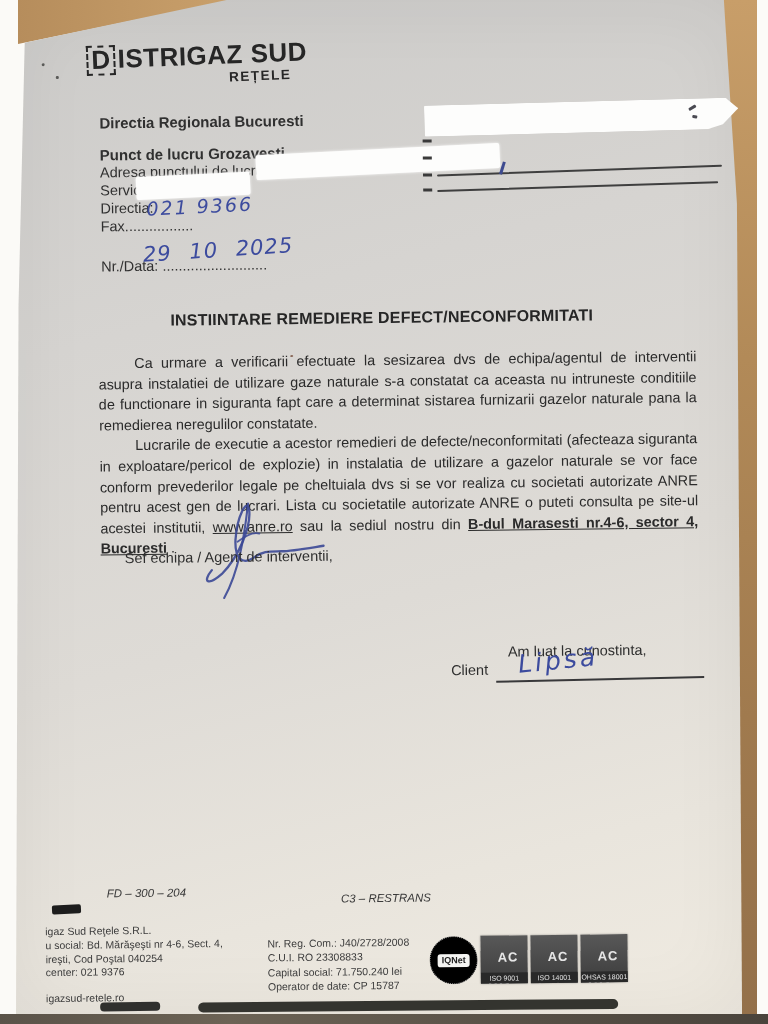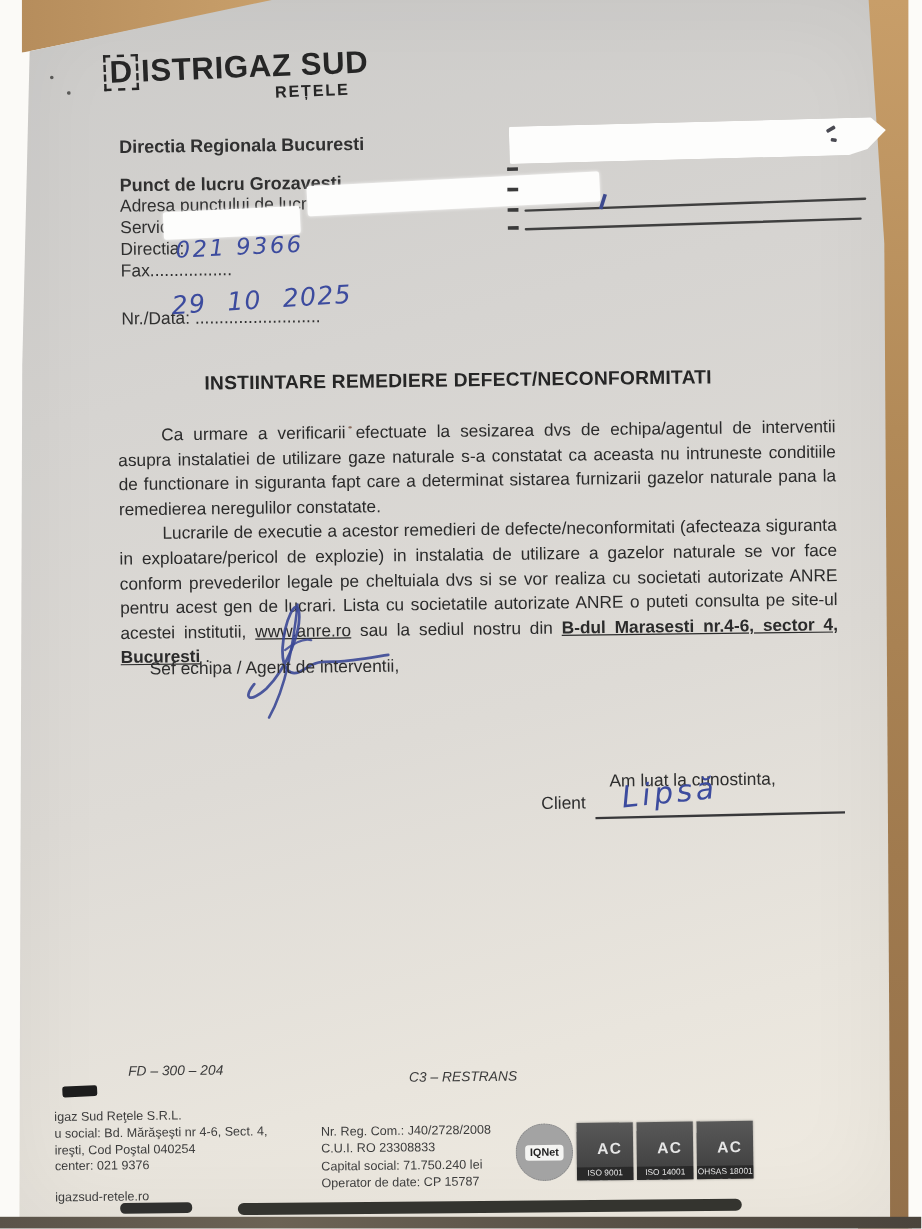--- a/index.html
+++ b/index.html
@@ -70,21 +70,21 @@
 
   
   .form-code{position:absolute;left:102px;top:884px;font-size:11.5px;font-style:italic;color:#3a3a3a;white-space:nowrap;}
   .classif{position:absolute;left:336px;top:892px;font-size:11.5px;font-style:italic;color:#3a3a3a;white-space:nowrap;}
   .black-bar-1{position:absolute;left:47px;top:901px;width:29px;height:9px;background:#1d1d1d;border-radius:2px;transform:rotate(-2deg);}
   .company-block{position:absolute;left:40px;top:921px;font-size:10.5px;line-height:13.8px;color:#3c3c3c;}
   .company-block .site{margin-top:12px;}
   .registry-block{position:absolute;left:262px;top:935px;font-size:10.5px;line-height:14.4px;color:#3c3c3c;}
 
   .iqnet{position:absolute;left:424px;top:937px;width:48px;height:48px;border-radius:50%;
-         background:#a3a3a3;border:1.5px dotted #8a8a8a;box-sizing:border-box;
+         background:#000000;border:1.5px dotted #8a8a8a;box-sizing:border-box;
          display:flex;align-items:center;justify-content:center;}
   .iqnet-inner{background:#f4f4f2;border-radius:3px;padding:1.5px 4px;font-size:9px;font-weight:bold;color:#222;}
 
   .badge{position:absolute;top:937px;width:47px;height:48px;background:linear-gradient(#585858,#3d3d3d);
          color:#e6e6e6;overflow:hidden;box-shadow:0 0 2px rgba(0,0,0,0.4);}
   .badge .sr{position:absolute;left:7px;top:2px;font-size:15px;font-weight:bold;letter-spacing:1px;margin-top:40px;}
   .badge .ac{position:absolute;left:17px;top:14px;font-size:13px;font-weight:bold;letter-spacing:1px;}
   .badge .lbl{position:absolute;bottom:0;left:0;right:0;text-align:center;font-size:7px;
               background:#292929;padding:2px 0;white-space:nowrap;}
 

